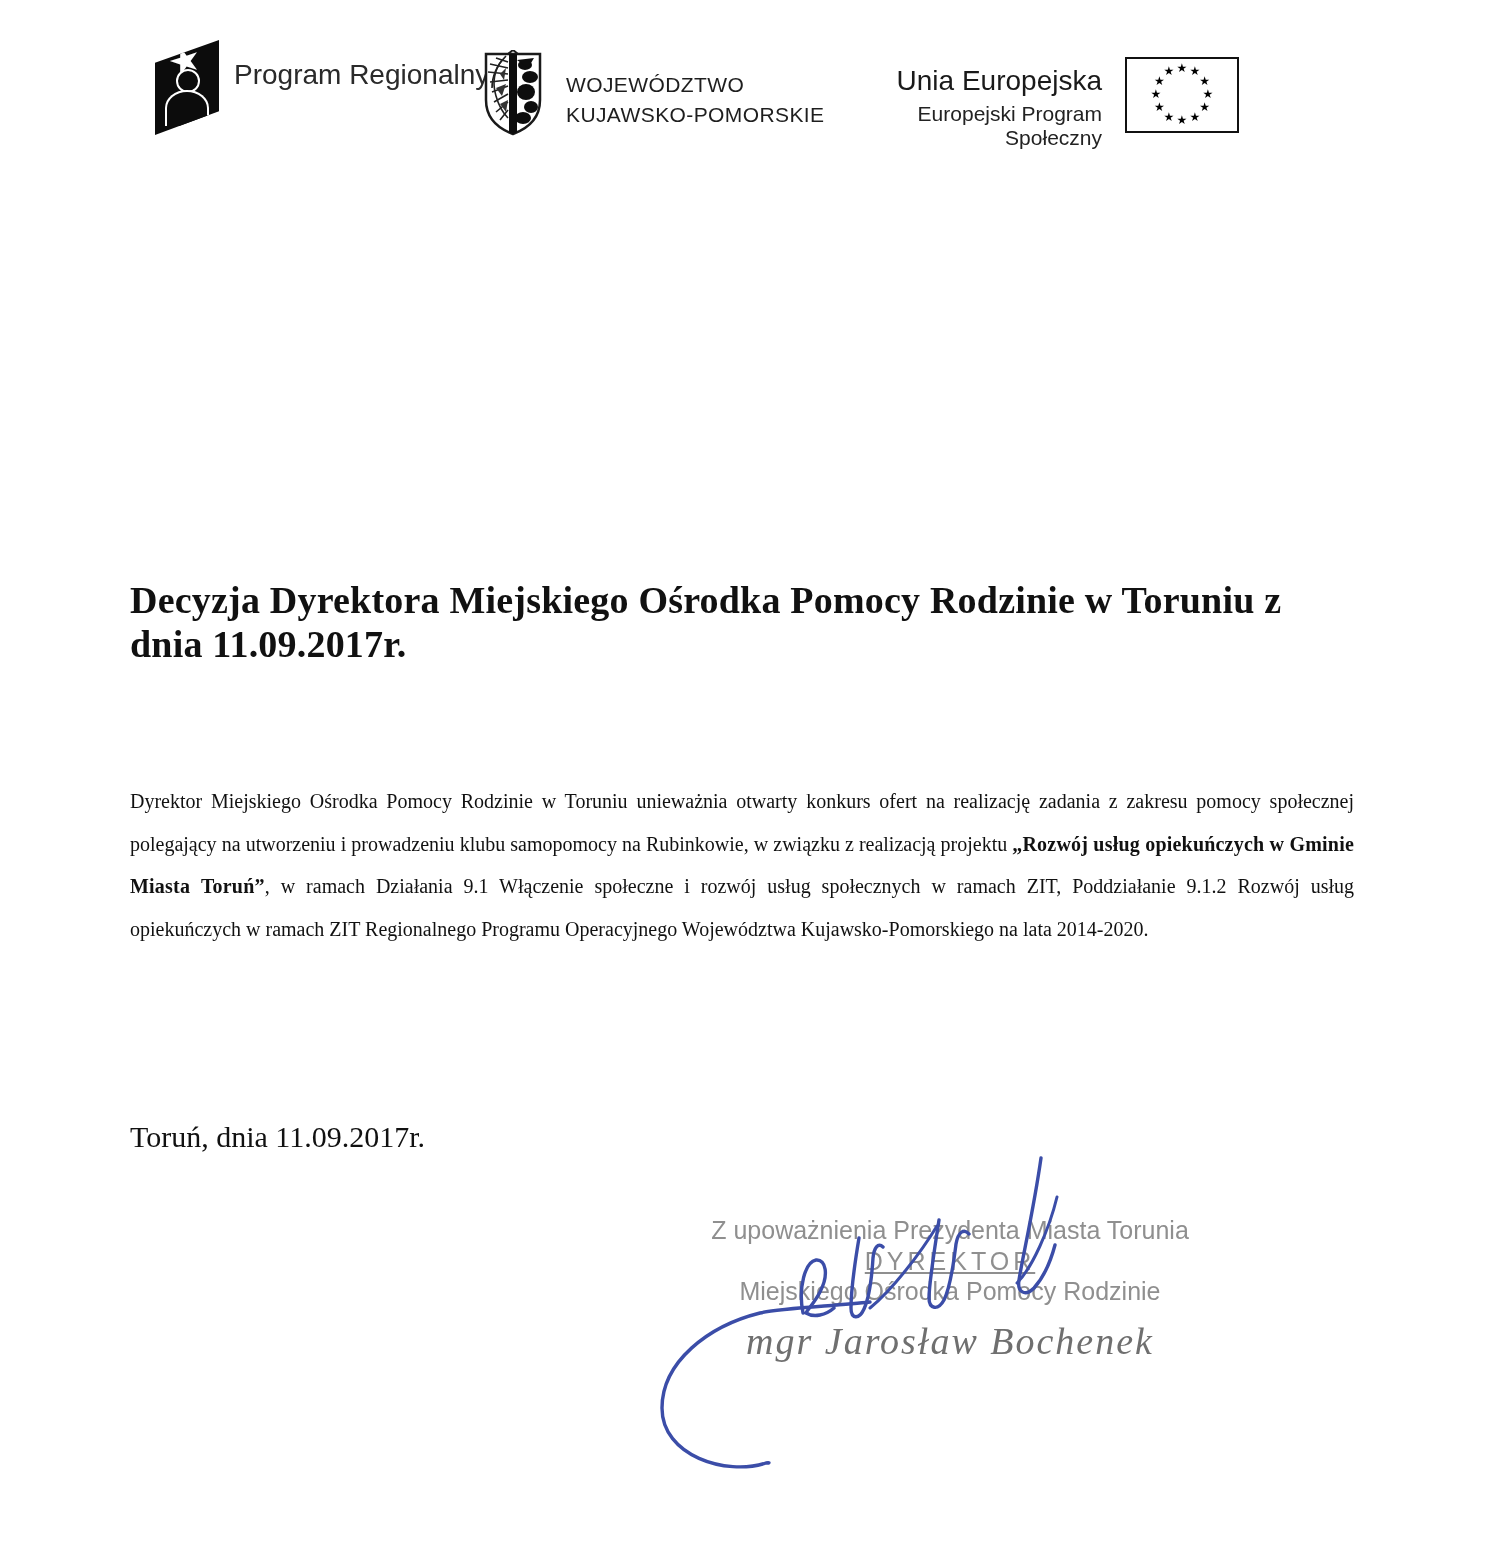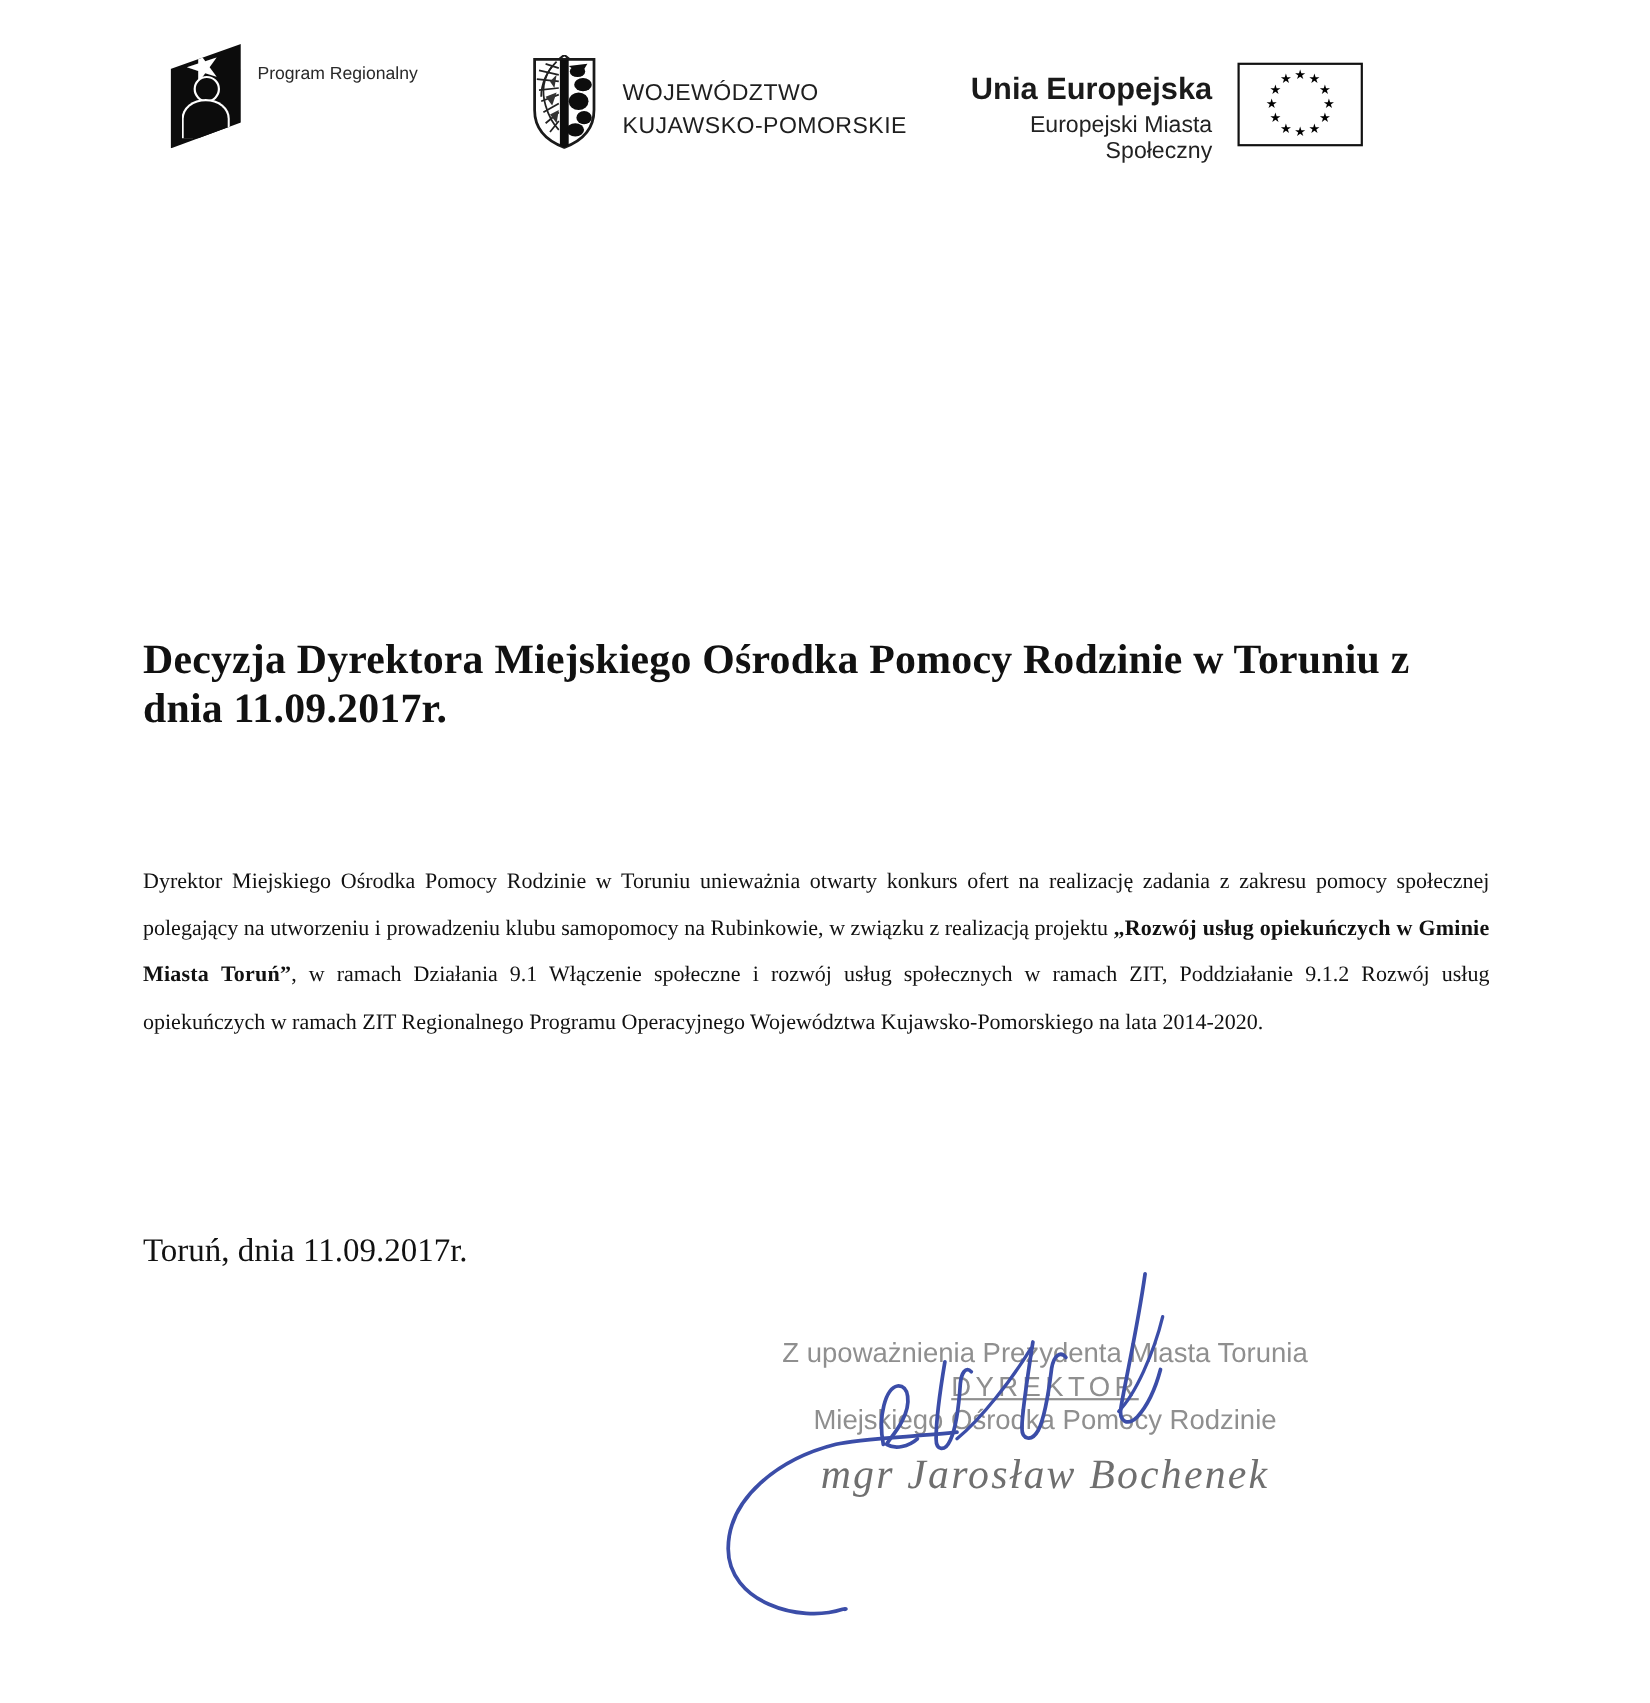--- a/index.html
+++ b/index.html
@@ -26,31 +26,31 @@
   .flag-head{
     position:absolute;left:21px;top:29px;width:20px;height:20px;border-radius:50%;
     background:#0c0c0c;border:2px solid #fff;
   }
   .flag-torso{
     position:absolute;left:10px;top:50px;width:40px;height:34px;
     border-radius:50% 50% 0 0;background:#0c0c0c;border:2px solid #fff;border-bottom:none;
   }
   .logo1-text{position:absolute;left:234px;top:52px;font-family:"Liberation Sans",sans-serif;}
   .logo1-title{font-size:27px;font-weight:bold;line-height:29px;color:#1c1c1c;letter-spacing:.2px;}
-  .logo1-sub{font-size:16px;color:#2a2a2a;margin-top:7px;text-align:center;}
+  .logo1-sub{font-size:28px;color:#2a2a2a;margin-top:7px;text-align:center;}
   .crest{position:absolute;left:482px;top:50px;}
   .logo2-text{
     position:absolute;left:566px;top:70px;font-family:"Liberation Sans",sans-serif;
     font-size:21px;line-height:30px;color:#1e1e1e;letter-spacing:.4px;
   }
   .logo3-text{
     position:absolute;left:840px;top:66px;width:262px;text-align:right;
     font-family:"Liberation Sans",sans-serif;
   }
-  .logo3-title{font-size:28px;font-weight:bold;color:#1a1a1a;line-height:30px;}
+  .logo3-title{font-size:28px;font-weight:normal;color:#1a1a1a;line-height:30px;}
   .logo3-sub{font-size:21px;color:#222;margin-top:6px;}
   .eu-flag{
     position:absolute;left:1125px;top:57px;width:110px;height:72px;
     background:#fff;border:2px solid #111;
   }
   .eu-star{
     position:absolute;font-size:12px;color:#000;line-height:1;
     font-family:"DejaVu Sans",sans-serif;transform:translate(-50%,-50%);
   }
   
@@ -121,21 +121,21 @@
 
     <path d="M26,4 L31,0 L36,4" fill="none" stroke="#1a1a1a" stroke-width="2"></path>
   </svg>
   <div class="logo2-text">
     <div>WOJEWÓDZTWO</div>
     <div>KUJAWSKO-POMORSKIE</div>
   </div>
 
   <div class="logo3-text">
     <div class="logo3-title">Unia Europejska</div>
-    <div class="logo3-sub">Europejski Miasta Społeczny</div>
+    <div class="logo3-sub">Europejski Program Społeczny</div>
   </div>
   <div class="eu-flag" id="euFlag">
       <span class="eu-star" style="left: 55px; top: 9px;">★</span>
       <span class="eu-star" style="left: 68px; top: 12.4833px;">★</span>
       <span class="eu-star" style="left: 77.5167px; top: 22px;">★</span>
       <span class="eu-star" style="left: 81px; top: 35px;">★</span>
       <span class="eu-star" style="left: 77.5167px; top: 48px;">★</span>
       <span class="eu-star" style="left: 68px; top: 57.5167px;">★</span>
       <span class="eu-star" style="left: 55px; top: 61px;">★</span>
       <span class="eu-star" style="left: 42px; top: 57.5167px;">★</span>

